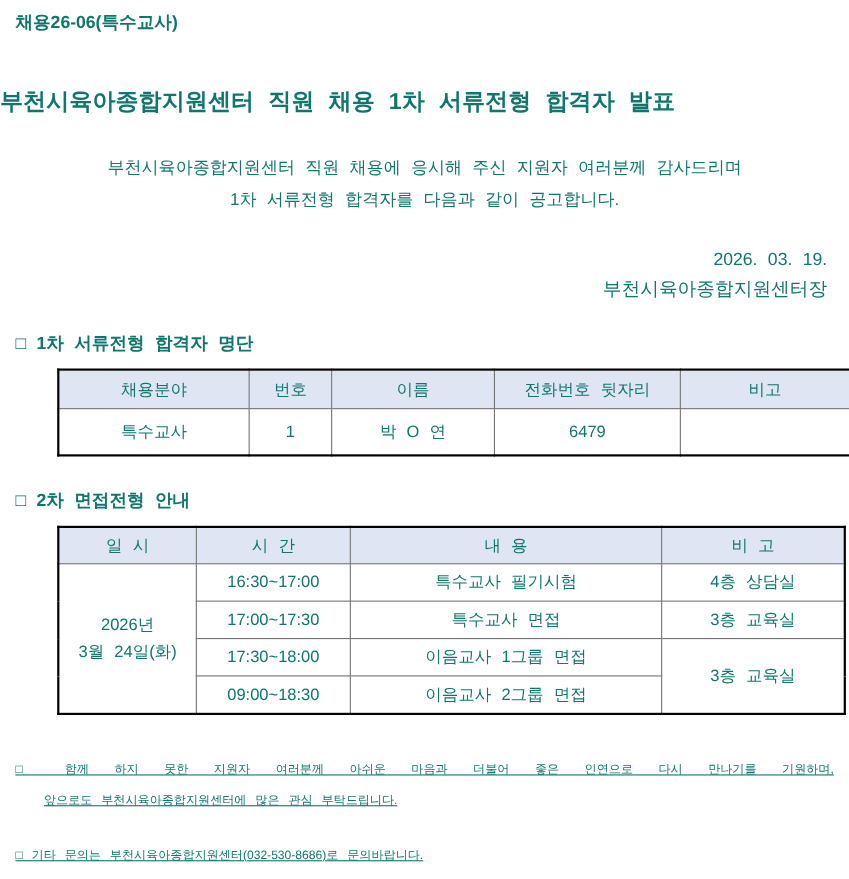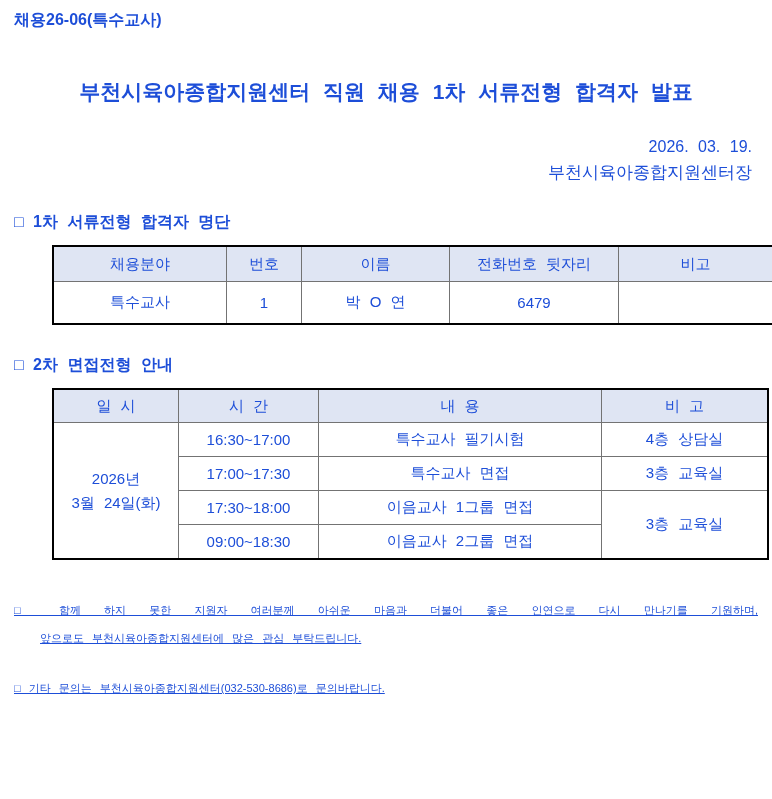--- a/index.html
+++ b/index.html
@@ -1,33 +1,33 @@
 <!DOCTYPE html>
 <html><head>
 <meta charset="utf-8">
 <style>
   html, body { margin: 0; padding: 0; background: #ffffff; }
   .page {
     position: relative;
     width: 772px;
     height: 799px;
     background: #ffffff;
-    color: #1d4ed8;
+    color: #0f766e;
     font-family: "Liberation Sans", "DejaVu Sans", sans-serif;
     word-spacing: 5px;
     overflow: hidden;
   }
   .ref-no {
     padding: 10px 0 0 14px;
     font-size: 16px;
     font-weight: bold;
   }
   .doc-title {
     margin-top: 47px;
-    text-align: center;
+    text-align: left;
     font-size: 21px;
     font-weight: bold;
     word-spacing: 7px;
   }
   .intro {
     margin-top: 32px;
     text-align: center;
     font-size: 15.5px;
     line-height: 29px;
   }
@@ -82,20 +82,24 @@
 </style>
 </head>
 <body>
 
 <div class="page">
 
   <div class="ref-no">채용26-06(특수교사)</div>
 
   <div class="doc-title">부천시육아종합지원센터 직원 채용 1차 서류전형 합격자 발표</div>
 
+  <div class="intro">
+    <div>부천시육아종합지원센터 직원 채용에 응시해 주신 지원자 여러분께 감사드리며</div>
+    <div>1차 서류전형 합격자를 다음과 같이 공고합니다.</div>
+  </div>
 
   <div class="sign-block">
     <div class="sign-date">2026. 03. 19.</div>
     <div class="sign-name">부천시육아종합지원센터장</div>
   </div>
 
   <div class="section-heading first">□ 1차 서류전형 합격자 명단</div>
 
   <table class="t1">
     <thead>

